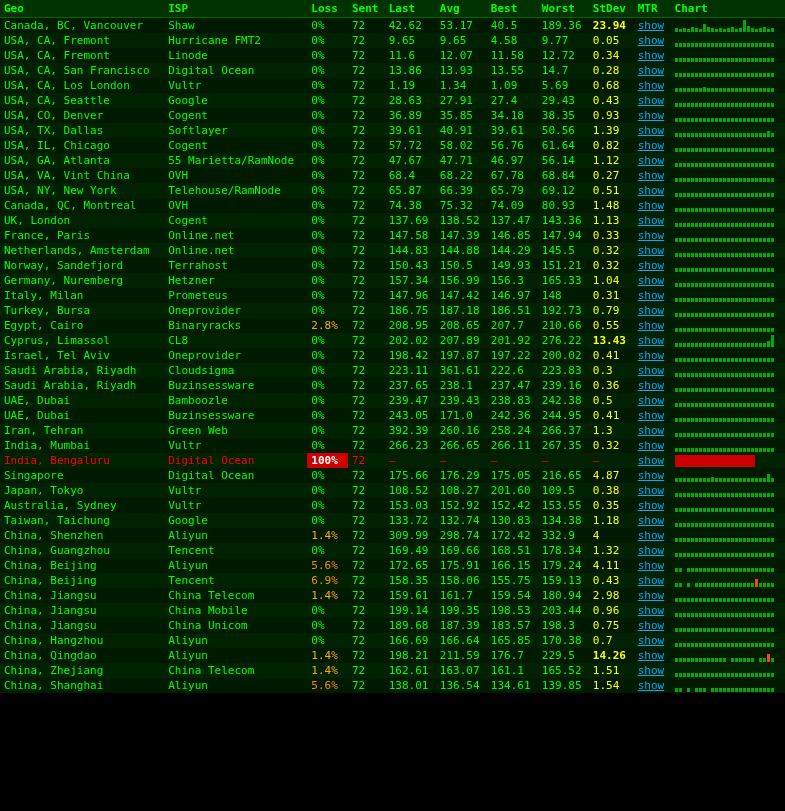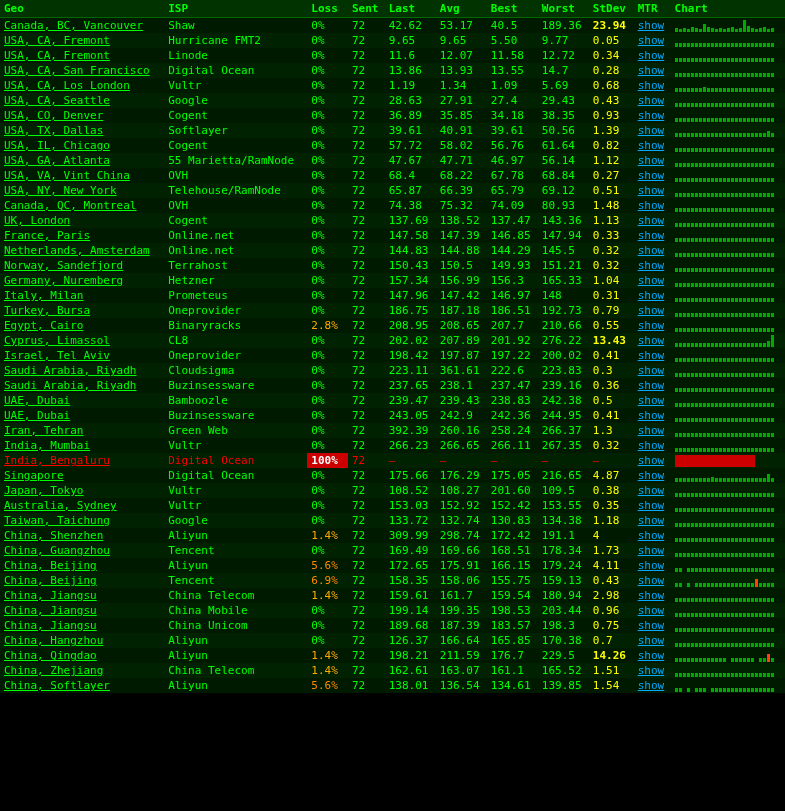--- a/index.html
+++ b/index.html
@@ -37,21 +37,21 @@
     tbody tr.loss-100 td.loss-cell {
       background: #cc0000;
       color: #fff;
       font-weight: bold;
     }
     td {
       padding: 1px 4px;
       white-space: nowrap;
       color: #00ff00;
     }
-    td.geo { width: 148px; text-decoration: underline; }
+    td.geo { width: 148px; }
     td.isp { width: 120px; }
     td.loss { width: 38px; }
     td.sent { width: 32px; }
     td.last { width: 42px; }
     td.avg { width: 42px; }
     td.best { width: 38px; }
     td.worst { width: 42px; }
     td.stdev { width: 42px; color: #ffff00; }
     td.mtr { width: 30px; }
     td.chart { width: 100px; }
@@ -135,21 +135,21 @@
           </div>
         </td>
       </tr>
       <tr>
         <td class="geo">USA, CA, Fremont</td>
         <td class="isp">Hurricane FMT2</td>
         <td class="loss">0%</td>
         <td class="sent">72</td>
         <td class="last">9.65</td>
         <td class="avg">9.65</td>
-        <td class="best">5.50</td>
+        <td class="best">4.58</td>
         <td class="worst">9.77</td>
         <td class="stdev">0.05</td>
         <td class="mtr"><span class="show-link">show</span></td>
         <td class="chart">
           <div class="chart-spark">
             <span class="spark-seg" style="height: 4px;"></span>
             <span class="spark-seg" style="height: 4px;"></span>
             <span class="spark-seg" style="height: 4px;"></span>
             <span class="spark-seg" style="height: 4px;"></span>
             <span class="spark-seg" style="height: 4px;"></span>
@@ -1159,21 +1159,21 @@
             <span class="spark-seg" style="height: 4px;"></span>
           </div>
         </td>
       </tr>
       <tr>
         <td class="geo">UAE, Dubai</td>
         <td class="isp">Buzinsessware</td>
         <td class="loss">0%</td>
         <td class="sent">72</td>
         <td class="last">243.05</td>
-        <td class="avg">242.9</td>
+        <td class="avg">171.0</td>
         <td class="best">242.36</td>
         <td class="worst">244.95</td>
         <td class="stdev">0.41</td>
         <td class="mtr"><span class="show-link">show</span></td>
         <td class="chart">
           <div class="chart-spark">
             <span class="spark-seg" style="height: 4px;"></span>
             <span class="spark-seg" style="height: 4px;"></span>
             <span class="spark-seg" style="height: 4px;"></span>
             <span class="spark-seg" style="height: 4px;"></span>
@@ -1489,21 +1489,21 @@
         </td>
       </tr>
       <tr>
         <td class="geo">China, Shenzhen</td>
         <td class="isp">Aliyun</td>
         <td class="loss" style="color: rgb(255, 170, 0);">1.4%</td>
         <td class="sent">72</td>
         <td class="last">309.99</td>
         <td class="avg">298.74</td>
         <td class="best">172.42</td>
-        <td class="worst">191.1</td>
+        <td class="worst">332.9</td>
         <td class="stdev">4</td>
         <td class="mtr"><span class="show-link">show</span></td>
         <td class="chart">
           <div class="chart-spark">
             <span class="spark-seg" style="height: 4px;"></span>
             <span class="spark-seg" style="height: 4px;"></span>
             <span class="spark-seg" style="height: 4px;"></span>
             <span class="spark-seg" style="height: 4px;"></span>
             <span class="spark-seg" style="height: 4px;"></span>
             <span class="spark-seg" style="height: 4px;"></span>
@@ -1531,21 +1531,21 @@
       </tr>
       <tr>
         <td class="geo">China, Guangzhou</td>
         <td class="isp">Tencent</td>
         <td class="loss">0%</td>
         <td class="sent">72</td>
         <td class="last">169.49</td>
         <td class="avg">169.66</td>
         <td class="best">168.51</td>
         <td class="worst">178.34</td>
-        <td class="stdev">1.73</td>
+        <td class="stdev">1.32</td>
         <td class="mtr"><span class="show-link">show</span></td>
         <td class="chart">
           <div class="chart-spark">
             <span class="spark-seg" style="height: 4px;"></span>
             <span class="spark-seg" style="height: 4px;"></span>
             <span class="spark-seg" style="height: 4px;"></span>
             <span class="spark-seg" style="height: 4px;"></span>
             <span class="spark-seg" style="height: 4px;"></span>
             <span class="spark-seg" style="height: 4px;"></span>
             <span class="spark-seg" style="height: 4px;"></span>
@@ -1773,21 +1773,21 @@
             <span class="spark-seg" style="height: 4px;"></span>
             <span class="spark-seg" style="height: 4px;"></span>
           </div>
         </td>
       </tr>
       <tr>
         <td class="geo">China, Hangzhou</td>
         <td class="isp">Aliyun</td>
         <td class="loss">0%</td>
         <td class="sent">72</td>
-        <td class="last">126.37</td>
+        <td class="last">166.69</td>
         <td class="avg">166.64</td>
         <td class="best">165.85</td>
         <td class="worst">170.38</td>
         <td class="stdev">0.7</td>
         <td class="mtr"><span class="show-link">show</span></td>
         <td class="chart">
           <div class="chart-spark">
             <span class="spark-seg" style="height: 4px;"></span>
             <span class="spark-seg" style="height: 4px;"></span>
             <span class="spark-seg" style="height: 4px;"></span>
@@ -1892,21 +1892,21 @@
             <span class="spark-seg" style="height: 4px;"></span>
             <span class="spark-seg" style="height: 4px;"></span>
             <span class="spark-seg" style="height: 4px;"></span>
             <span class="spark-seg" style="height: 4px;"></span>
             <span class="spark-seg" style="height: 4px;"></span>
             <span class="spark-seg" style="height: 4px;"></span>
           </div>
         </td>
       </tr>
       <tr>
-        <td class="geo">China, Softlayer</td>
+        <td class="geo">China, Shanghai</td>
         <td class="isp">Aliyun</td>
         <td class="loss" style="color: rgb(255, 136, 0);">5.6%</td>
         <td class="sent">72</td>
         <td class="last">138.01</td>
         <td class="avg">136.54</td>
         <td class="best">134.61</td>
         <td class="worst">139.85</td>
         <td class="stdev">1.54</td>
         <td class="mtr"><span class="show-link">show</span></td>
         <td class="chart">

